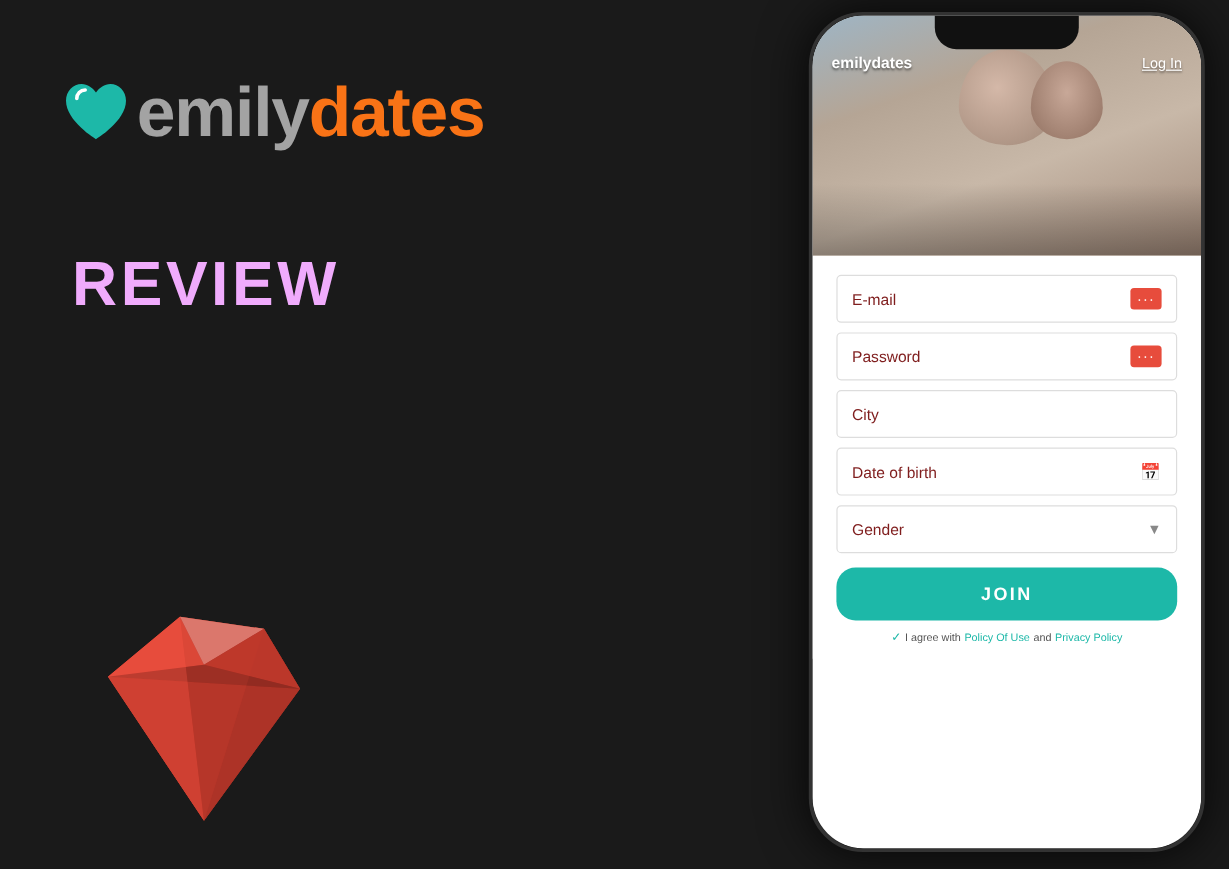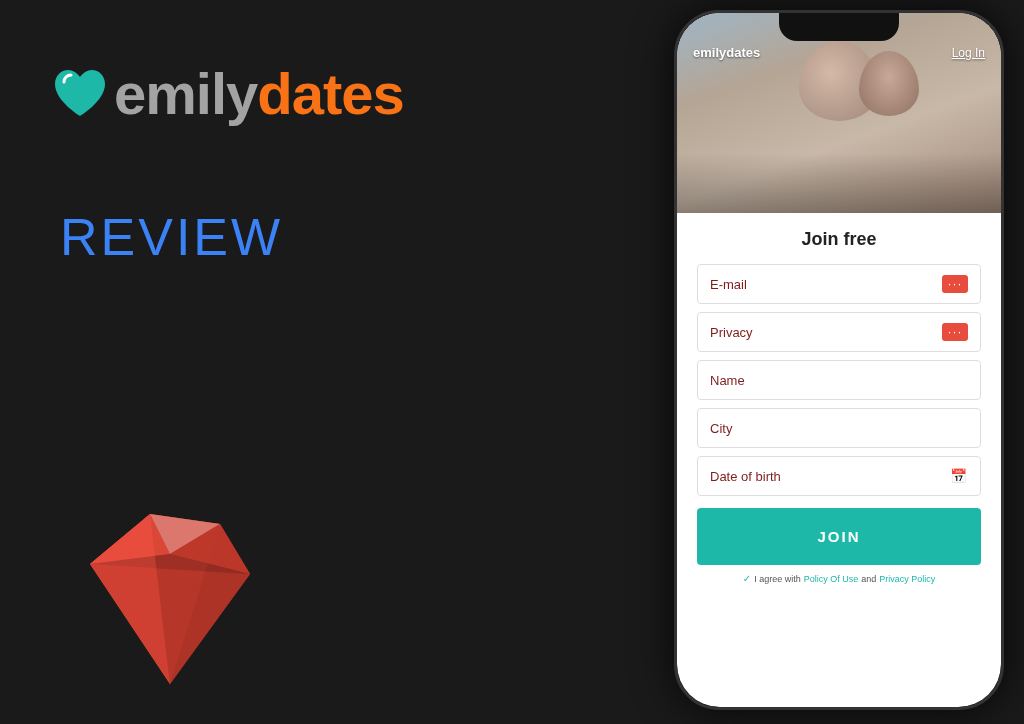--- a/index.html
+++ b/index.html
@@ -46,23 +46,23 @@
 
     .logo-emily {
       color: #a3a3a3;
     }
 
     .logo-dates {
       color: #f97316;
     }
 
     .review-text {
-      color: #3b82f6;
+      color: #f0abfc;
       font-size: 52px;
-      font-weight: 400;
+      font-weight: 700;
       margin-top: 80px;
       margin-left: 10px;
       letter-spacing: 3px;
     }
 
     
     .gem-container {
       position: absolute;
       bottom: 30px;
       left: 60px;
@@ -237,24 +237,24 @@
       color: #888;
     }
 
     .field-icon-arrow {
       font-size: 12px;
       color: #888;
     }
 
     .join-btn {
       width: 100%;
-      height: 57px;
+      height: 44px;
       background: #1db8a8;
       border: none;
-      border-radius: 4px;
+      border-radius: 16px;
       color: #fff;
       font-size: 15px;
       font-weight: 700;
       letter-spacing: 2px;
       cursor: pointer;
       margin-top: 4px;
       margin-bottom: 8px;
     }
 
     .terms-line {
@@ -333,55 +333,55 @@
         <div class="hero-top-bar">
           <span class="hero-brand">emilydates</span>
           <span class="hero-login">Log In</span>
         </div>
 
         <div class="hero-overlay"></div>
 
       </div>
 
       <div class="form-area">
-        <div class="form-title">Join free</div>
 
         
         <div class="form-field">
           <span class="field-label">E-mail</span>
           <div class="field-icon-red">
             <span>···</span>
           </div>
         </div>
 
         
         <div class="form-field">
-          <span class="field-label">Privacy</span>
+          <span class="field-label">Password</span>
           <div class="field-icon-red">
             <span>···</span>
           </div>
         </div>
 
         
-        <div class="form-field">
-          <span class="field-label">Name</span>
-        </div>
 
         
         <div class="form-field">
           <span class="field-label">City</span>
         </div>
 
         
         <div class="form-field">
           <span class="field-label">Date of birth</span>
           <span class="field-icon-cal">📅</span>
         </div>
 
         
+        <div class="form-field">
+          <span class="field-label">Gender</span>
+          <span class="field-icon-arrow">▼</span>
+        </div>
 
         
         <button class="join-btn">JOIN</button>
 
         
         <div class="terms-line">
           <span class="check-icon">✓</span>
           <span>I agree with</span>
           <a href="#" class="terms-link">Policy Of Use</a>
           <span>and</span>

